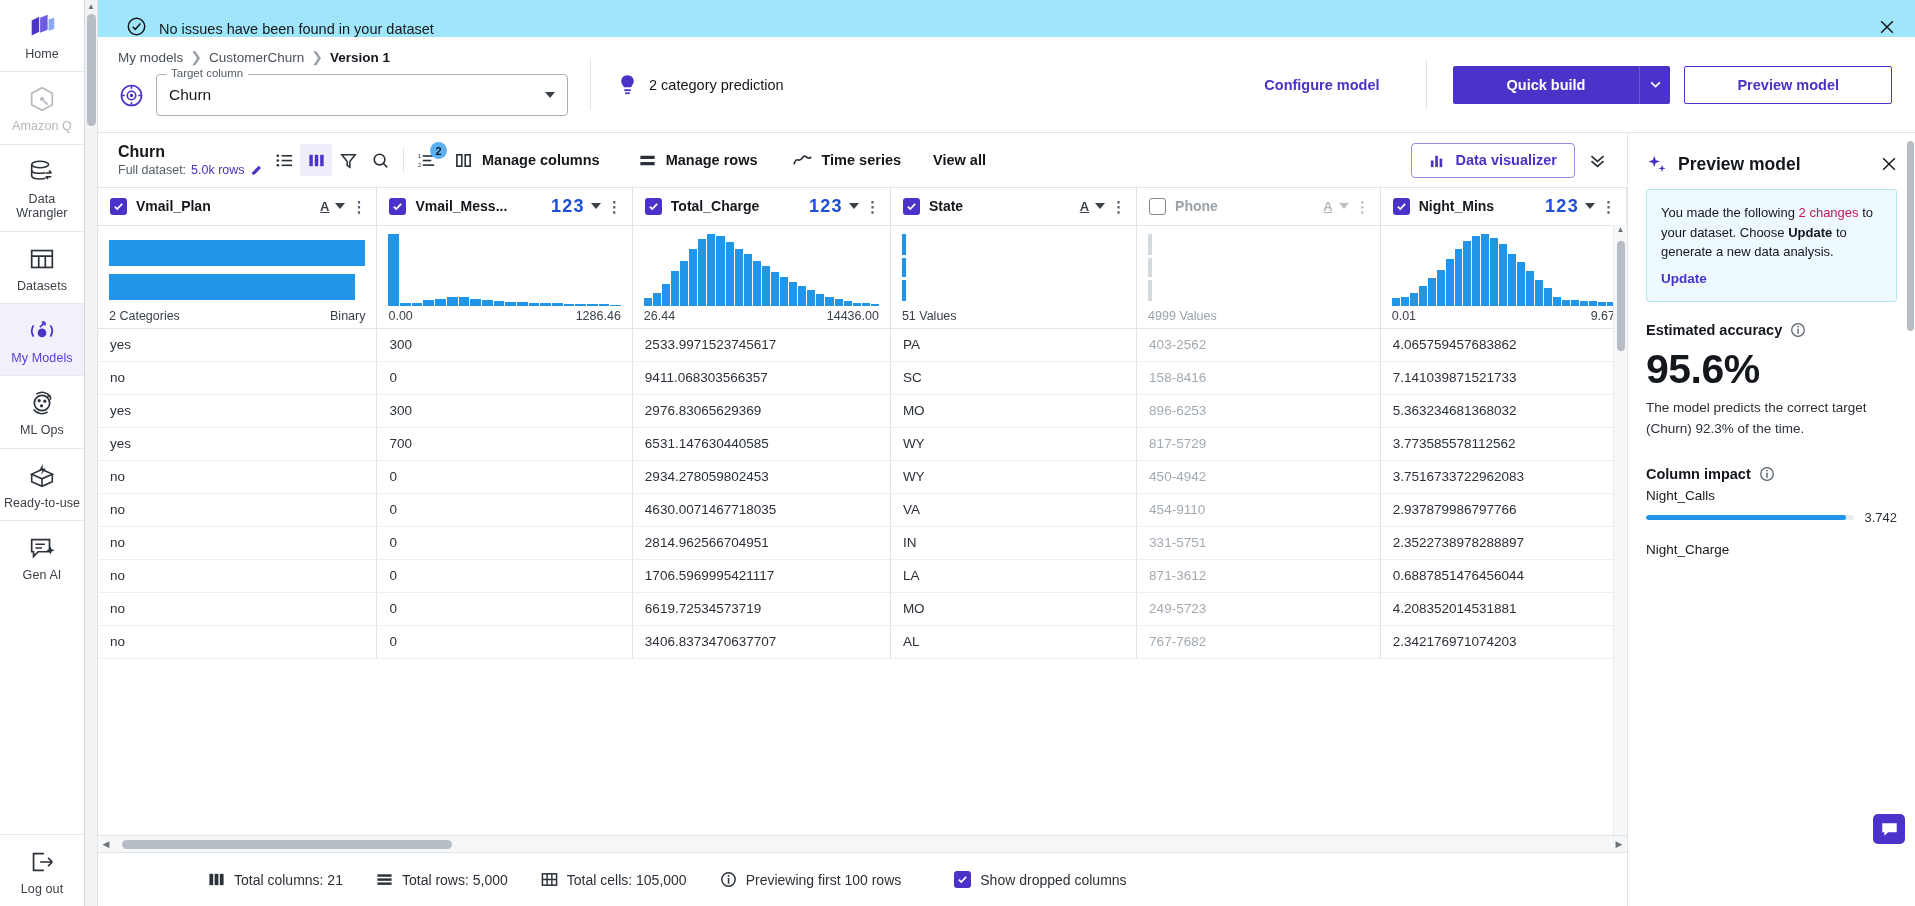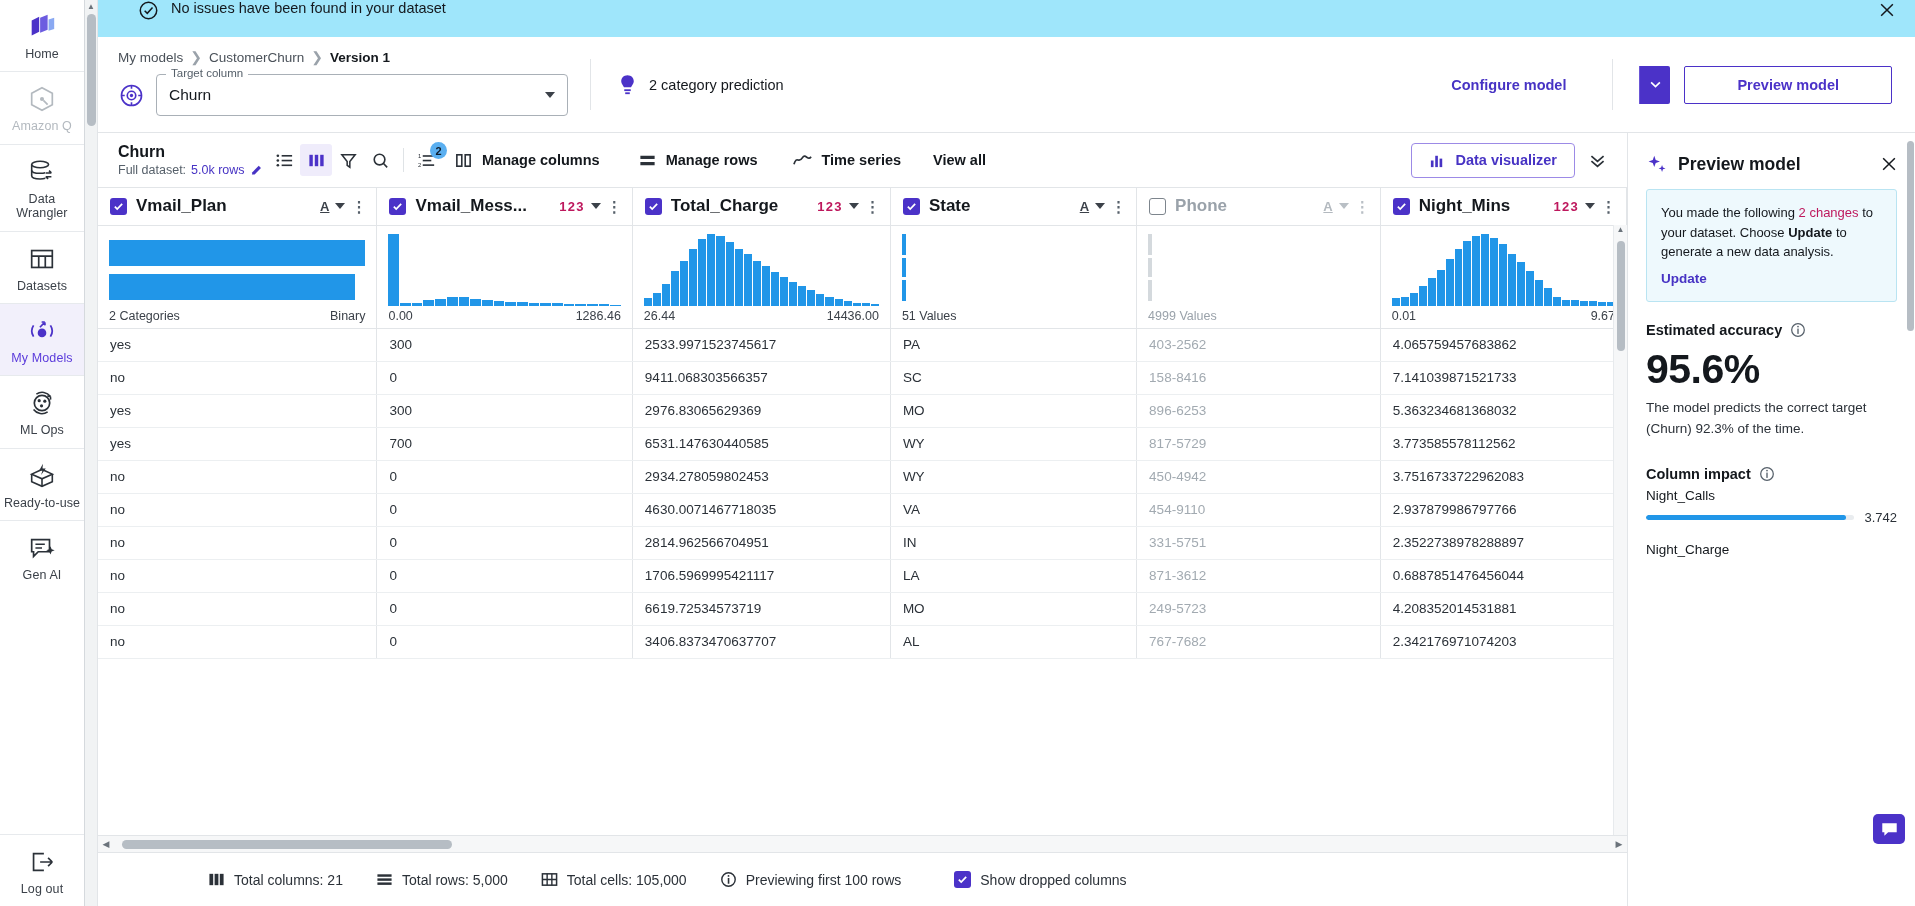--- a/index.html
+++ b/index.html
@@ -31,22 +31,22 @@
   .nav-item.active .nav-label { color: #5b3bdb; }
   .nav-item.disabled .nav-label { color: #b3b9bf; }
   .nav-ico { width: 30px; height: 30px; display: block; }
   .nav-bottom { margin-top: auto; border-top: 1px solid #e7eaed; }
 
   
   .main { flex: 1 1 auto; display: flex; flex-direction: column; min-width: 0; position: relative; }
 
   
   .banner {
-    height: 37px; background: #9fe6fb; display: flex; align-items: flex-start;
-    padding: 0 18px 0 40px; gap: 12px; flex: 0 0 37px;
+    height: 37px; background: #9fe6fb; display: flex; align-items: flex-end;
+    padding: 0 18px 0 28px; gap: 12px; flex: 0 0 37px;
   }
   .banner-text { font-size: 14.5px; color: #14181d; }
   .banner-x { margin-left: auto; cursor: pointer; width: 20px; height: 20px; }
 
   
   .header {
     flex: 0 0 96px; height: 96px; display: flex; align-items: stretch;
     border-bottom: 1px solid #e2e5e8; background: #fff;
   }
   .hdr-left { width: 492px; padding: 12px 0 0 20px; flex: 0 0 492px; }
@@ -145,26 +145,26 @@
   th.colhdr {
     height: 37px; border-right: 1px solid #e2e5e8; border-bottom: 1px solid #e2e5e8;
     padding: 0 10px 0 12px; background: #fff; vertical-align: middle;
   }
   .hdr-inner { display: flex; align-items: center; gap: 9px; }
   .cbx {
     width: 17px; height: 17px; border-radius: 3px; background: #4b32c8;
     display: flex; align-items: center; justify-content: center; flex: 0 0 17px; cursor: pointer;
   }
   .cbx.off { background: #fff; border: 1.6px solid #7d858d; }
-  .col-name { font-size: 17px; font-weight: bold; color: #14181d; white-space: nowrap;
+  .col-name { font-size: 14px; font-weight: bold; color: #14181d; white-space: nowrap;
               overflow: hidden; text-overflow: ellipsis; }
   .col-name.muted { color: #9aa2aa; }
   .hdr-right-ico { margin-left: auto; display: flex; align-items: center; gap: 6px; flex: 0 0 auto; }
   .type-a { font-size: 13px; font-weight: bold; color: #3b4149; text-decoration: underline; }
-  .type-123 { font-size: 13px; font-weight: bold; color: #be185d; letter-spacing: 1.3px; }
+  .type-123 { font-size: 18px; font-weight: bold; color: #1d4ed8; letter-spacing: 1.3px; }
   .type-a.muted, .type-123.muted { color: #b3b9bf; }
   .dots { font-size: 15px; color: #56606a; line-height: 1; cursor: pointer; letter-spacing: 0; }
   .dots.muted { color: #b9bfc5; }
 
   
   td.histcell {
     border-right: 1px solid #e2e5e8; border-bottom: 1px solid #e2e5e8;
     height: 102px; padding: 0; vertical-align: bottom; background: #fff;
   }
   .hist-box { height: 102px; display: flex; flex-direction: column; padding: 8px 11px 0; }
@@ -418,20 +418,21 @@
       <div class="hdr-spacer"></div>
 
       <div style="display:flex;align-items:center;margin-left:28px;">
         <span class="configure-link">Configure model</span>
       </div>
 
       <div class="hdr-divider" style="margin-left:46px;"></div>
 
       <div class="hdr-right" style="margin-left:26px;">
         <div class="qb-group">
+          <button class="qb-main">Quick build</button>
           <button class="qb-arrow">
             <svg width="11" height="7" viewBox="0 0 12 8">
               <path d="M1 1.6 L6 6.4 L11 1.6" fill="none" stroke="#fff" stroke-width="1.9"></path>
             </svg>
           </button>
         </div>
         <button class="preview-btn">Preview model</button>
       </div>
     </div>
 

